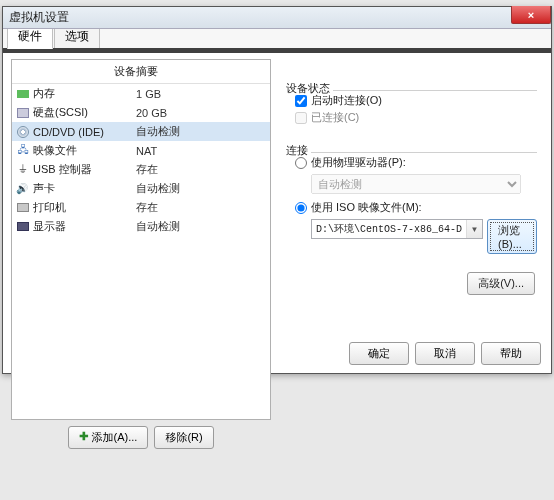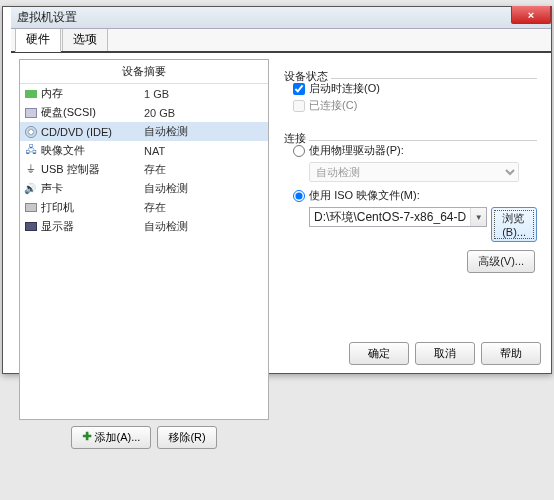--- a/index.html
+++ b/index.html
@@ -1,20 +1,20 @@
 <!DOCTYPE html>
 <html><head>
 <meta charset="utf-8">
 <style>
   * { box-sizing: border-box; font-family: "Microsoft YaHei", "SimSun", Tahoma, sans-serif; }
   html, body { margin: 0; padding: 0; width: 554px; height: 500px; background: #e8e8e8; overflow: hidden; }
-  .window { position: absolute; left: 2px; top: 6px; width: 550px; height: 368px; border: 1px solid #555; background: #fff; box-shadow: 0 2px 6px rgba(0,0,0,.3); padding-left: 8px; }
+  .window { position: absolute; left: 2px; top: 6px; width: 550px; height: 368px; border: 1px solid #555; background: #fff; box-shadow: 0 2px 6px rgba(0,0,0,.3); }
   .titlebar { height: 22px; background: linear-gradient(#eaf0f6,#d8e1ea); display: flex; align-items: center; padding: 0 2px 0 6px; font-size: 12px; color: #222; border-bottom: 1px solid #aab; position: relative; }
   .closebtn { position: absolute; right: 0; top: -1px; width: 40px; height: 18px; background: linear-gradient(#e77,#c22); border: 1px solid #933; border-top: none; display: flex; align-items: center; justify-content: center; color: #fff; font-size: 11px; font-weight: bold; border-radius: 0 0 2px 2px; cursor: pointer; }
-  .tabrow { height: 24px; background: #f7f7f7; display: flex; align-items: flex-end; padding-left: 4px; border-bottom: 2px solid #404040; font-size: 12px; }
+  .tabrow { height: 24px; background: #f7f7f7; display: flex; align-items: flex-end; padding-left: 4px; border-bottom: 5px solid #404040; font-size: 12px; }
   .tab { padding: 3px 10px; border: 1px solid #c0c0c0; border-bottom: none; margin-right: 1px; background: #f4f4f4; cursor: pointer; border-radius: 2px 2px 0 0; }
   .tab.active { background: #fff; border-bottom: 1px solid #fff; margin-bottom: -1px; }
   .body { display: flex; padding: 6px 8px 8px 8px; height: 404px; }
   .leftpane { width: 260px; display: flex; flex-direction: column; }
   .devicebox { flex: 1; border: 1px solid #b0b0b0; background: #fff; overflow: hidden; }
   .devhead { display: flex; font-size: 11px; color: #222; background: #fff; border-bottom: 1px solid #e0e0e0; padding: 4px 0 4px 4px; }
   .devcol1 { width: 120px; text-align: right; }
   .devcol2 { flex: 1; }
   .devrow { display: flex; align-items: center; padding: 2px 2px 2px 4px; font-size: 11px; color: #222; cursor: default; }
   .devrow.sel { background: #d5e5f5; }
@@ -23,28 +23,28 @@
   .devsum { flex: 1; white-space: nowrap; overflow: hidden; color: #333; }
   .leftbtns { display: flex; justify-content: center; gap: 6px; padding-top: 6px; }
   .btn { font-size: 11px; padding: 3px 10px; background: linear-gradient(#fefefe,#e6e6e6); border: 1px solid #9a9a9a; border-radius: 3px; cursor: pointer; display: inline-flex; gap: 3px; }
   .btn.focus { outline: 1px dotted #555; outline-offset: -4px; background: linear-gradient(#f0f8ff,#d9ecff); border-color: #5a8ec4; }
   .rightpane { flex: 1; padding: 0 6px 0 12px; font-size: 11px; color: #222; }
   .chkrow, .radrow { display: flex; align-items: center; gap: 4px; margin: 2px 0 2px 12px; }
   .indent { margin-left: 28px; }
   .select { width: 210px; font-size: 11px; padding: 2px; color: #777; margin-top: 2px; }
   .pathrow { display: flex; gap: 4px; margin-top: 4px; }
   .combo { flex: 1; border: 1px solid #abadb3; display: flex; align-items: center; background: #fff; height: 20px; }
-  .combo span { flex: 1; padding: 0 4px; white-space: nowrap; overflow: hidden; font-size: 12px; }
+  .combo span { flex: 1; padding: 0 4px; white-space: nowrap; overflow: hidden; font-size: 10px; font-family: Liberation Mono, monospace; }
   .combo .drop { width: 16px; height: 100%; border-left: 1px solid #ddd; display: flex; align-items: center; justify-content: center; color: #555; font-size: 8px; background: linear-gradient(#f8f8f8,#e8e8e8); cursor: pointer; }
-  .adv-row { display: flex; justify-content: flex-end; margin-top: 8px; padding-right: 2px; }
+  .adv-row { display: flex; justify-content: flex-end; margin-top: 18px; padding-right: 2px; }
   .footer { position: absolute; bottom: 8px; right: 10px; display: flex; gap: 6px; }
   .btn.footer-b { min-width: 60px; justify-content: center; }
   input[type=checkbox], input[type=radio] { margin: 0; width: 12px; height: 12px; }
   label.dim { color: #888; }
-  .legend { position: relative; margin-top: 4px; }
+  .legend { position: relative; margin-top: 16px; }
   .legend .t { position: relative; top: 6px; background: #fff; padding: 0 3px; z-index: 2; font-size: 11px; }
   .legend .line { border-top: 1px solid #d0d0d0; margin-top: 0; }
   
   .ico-mem { background: #5dbd5d; width: 12px; height: 8px; }
   .ico-cpu { width: 10px; height: 10px; background: #f3d26a; border: 1px solid #b99b30; }
   .ico-hdd { width: 12px; height: 10px; background: #ccd; border: 1px solid #88a; }
   .ico-cd  { width: 12px; height: 12px; border-radius: 50%; background: radial-gradient(#fff 25%, #9db1c8 30%,#e2eaf2 70%); border: 1px solid #7a93aa; }
   .ico-net { color: #3a6fb7; }
   .ico-usb { color: #444; font-size: 11px; }
   .ico-snd { color: #3a9c3a; }

